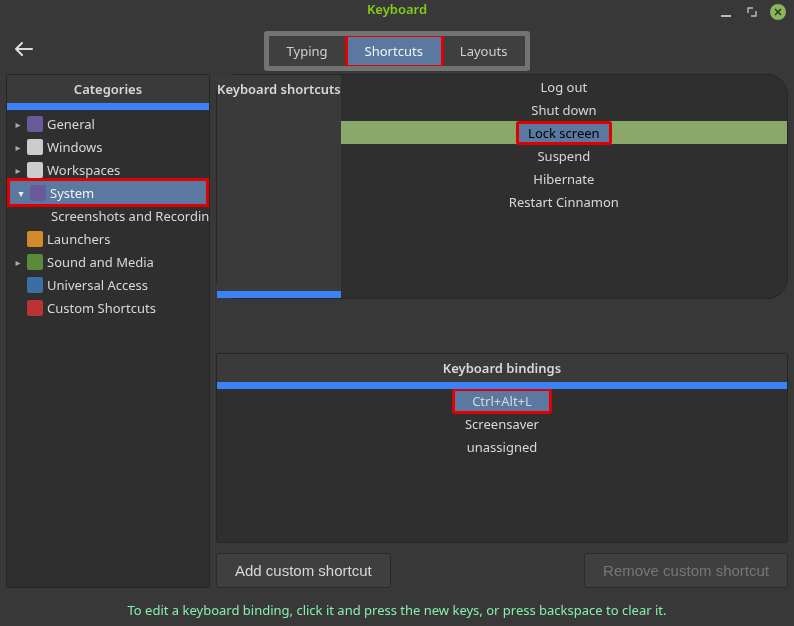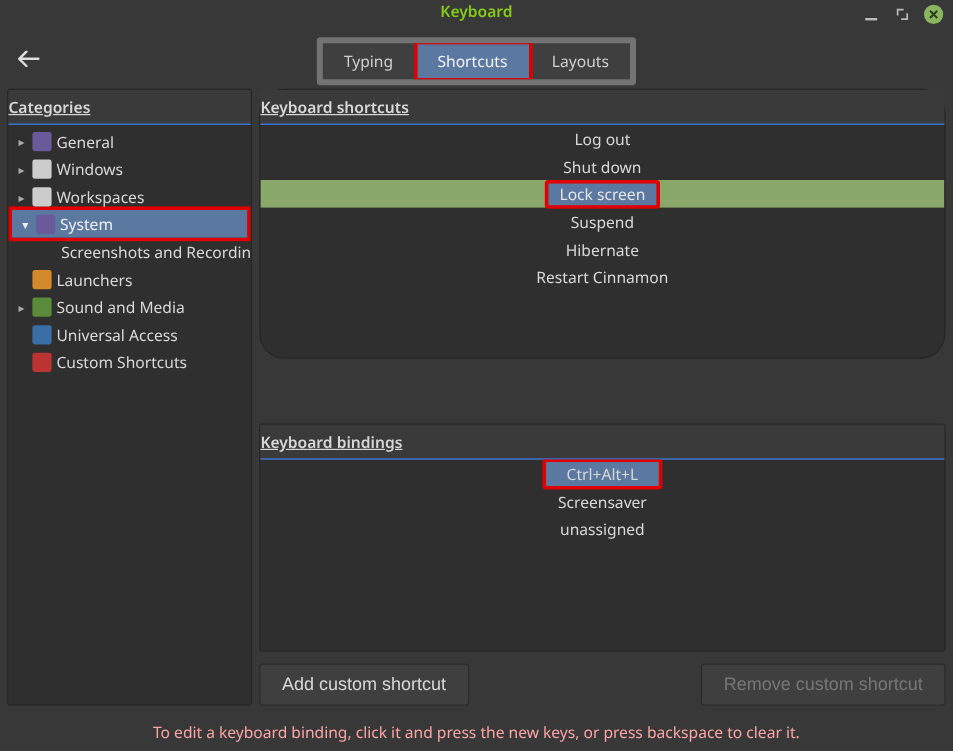--- a/index.html
+++ b/index.html
@@ -77,28 +77,27 @@
   .panel {
     background:#2f2f2f;
     border:1px solid #262626;
     border-radius:2px;
   }
   .sidebar {
     width: 204px;
     display:flex; flex-direction:column;
   }
   .sidebar .header, .col-head {
-    text-align:left;
+    text-align:center;
     font-size:13px;
     font-weight:600;
     color:#d8d8d8;
     padding:5px 0;
     background:#3a3a3a;
-    border-bottom:1px solid #3b82f6;
-    text-decoration:underline;
+    border-bottom:7px solid #3b82f6;
   }
   .tree {
     flex:1; overflow:hidden;
     padding-top:2px;
   }
   .row {
     display:flex; align-items:center;
     height:23px;
     padding-left:6px;
     gap:4px;
@@ -126,33 +125,33 @@
   .sidebar .hl-red-wrap{
     border:3px solid #e00000;
     margin:-3px 0;
   }
   .right {
     flex:1;
     display:flex;
     flex-direction:column;
     gap:6px;
   }
-  .listpanel { flex:1; display:flex; flex-direction:column;border-radius:21px; }
+  .listpanel { flex:1; display:flex; flex-direction:row;border-radius:21px; }
   .list {
     flex:1; overflow:hidden;
   }
   .listrow {
     height:23px;
     display:flex; align-items:center; justify-content:center;
     color:#d8d8d8;
     cursor:pointer;
   }
   .listrow.sel-green {
     background:#8aa869;
-    color:#e5e5e5;
+    color:#000000;
   }
   .listrow .inner {
     position:relative;
   }
   .listrow .inner.sel-blue{
     background:#5a78a0;
     padding:1px 10px;
     border-radius:1px;
   }
   .bindpanel { height:190px; display:flex; flex-direction:column;margin-top:48px;}
@@ -166,21 +165,21 @@
     padding:8px 18px;
     border-radius:3px;
     font-size:15px;
     cursor:pointer;
   }
   .btn.disabled { color:#777; cursor:default;}
   .spacer{flex:1;}
   .hint {
     height:32px;
     display:flex; align-items:center; justify-content:center;
-    color:#fca5a5;
+    color:#86efac;
     font-size:13px;
   }
 </style>
 </head>
 <body>
 
 <div class="titlebar">
   <span class="title">Keyboard</span>
   <div class="controls">
     <div class="winbtn">

